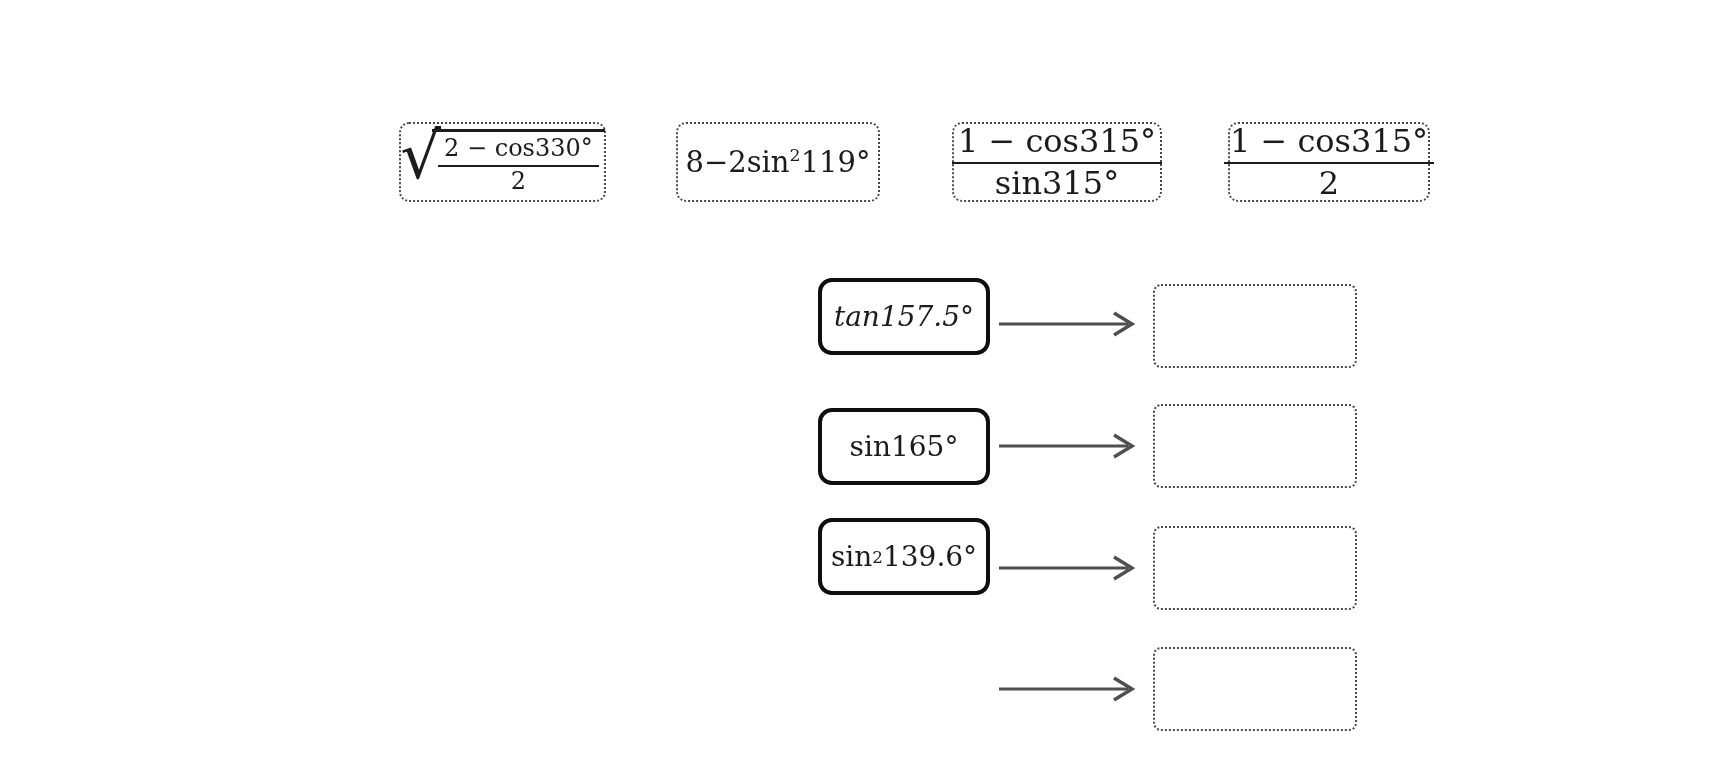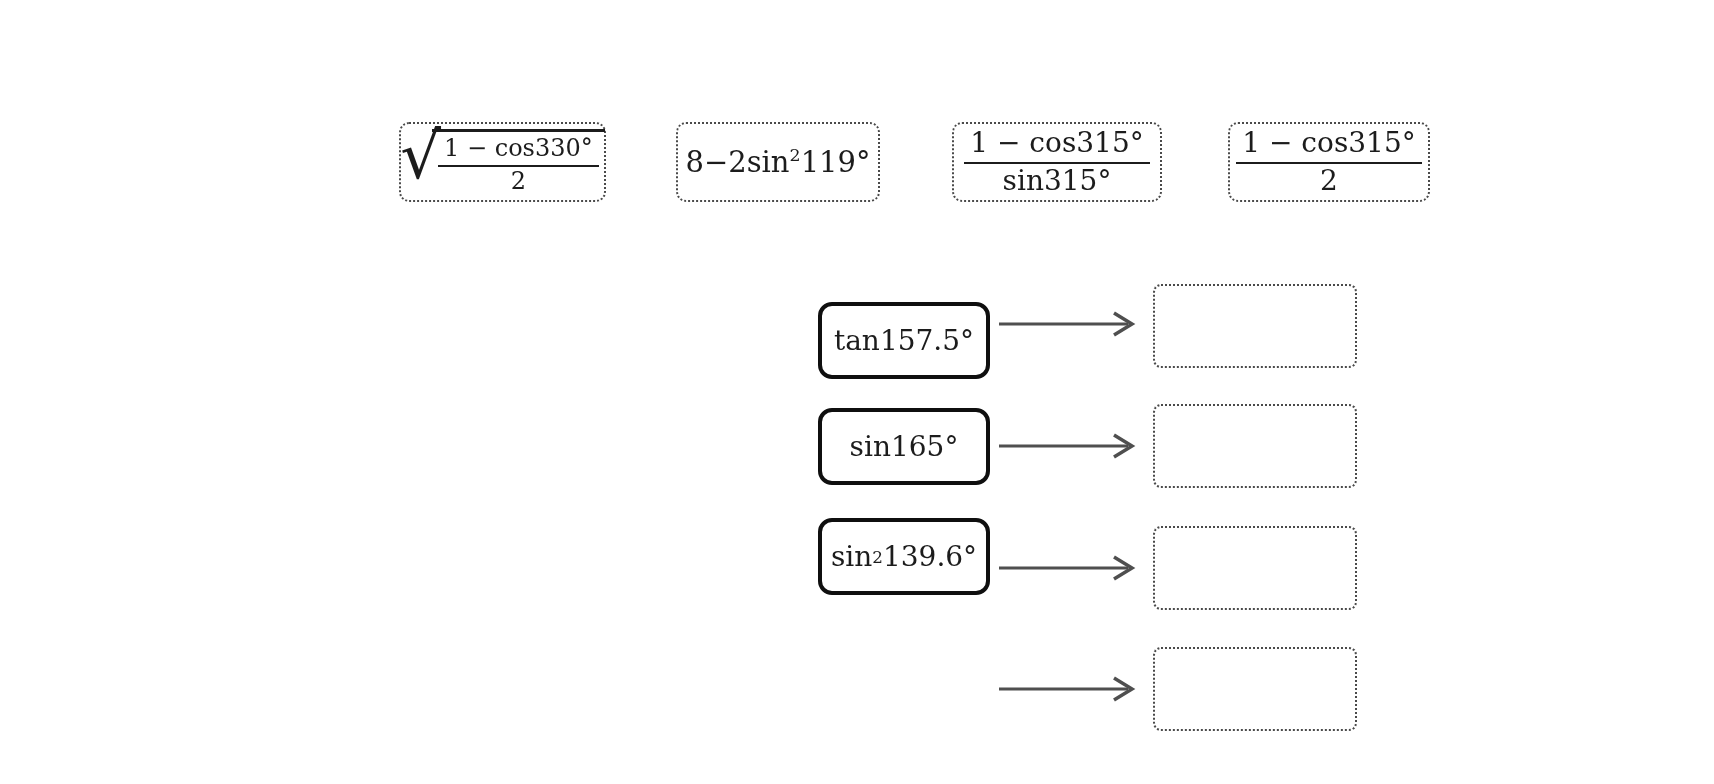--- a/index.html
+++ b/index.html
@@ -13,21 +13,21 @@
   }
 
   
   .tile{
     position:absolute;top:122px;height:80px;box-sizing:border-box;
     border:2px dotted #4a4a4a;border-radius:10px;background:#fff;
     display:flex;align-items:center;justify-content:center;
   }
 
   
-  .frac{display:inline-flex;flex-direction:column;align-items:center;font-size:28px;line-height:1.15;}
+  .frac{display:inline-flex;flex-direction:column;align-items:center;font-size:32px;line-height:1.15;}
   .frac .num{padding:0 6px 2px;border-bottom:2px solid #1c1c1c;white-space:nowrap;}
   .frac .den{padding-top:1px;white-space:nowrap;}
 
   
   .sqrt{display:inline-flex;align-items:flex-start;}
   .radical{font-size:64px;line-height:1;transform:translateY(-5px);}
   .sqrt-body{border-top:3px solid #1c1c1c;margin-left:-9px;padding:3px 6px 0;}
   .sqrt-body .frac{font-size:24px;}
 
   .inline-math{font-size:29px;white-space:nowrap;}
@@ -52,21 +52,21 @@
 <body>
 
 <div class="stage">
 
 
   <div class="tile" style="left:399px;width:207px;">
     <span class="sqrt">
       <span class="radical">√</span>
       <span class="sqrt-body">
         <span class="frac">
-          <span class="num">1 − cos330°</span>
+          <span class="num">2 − cos330°</span>
           <span class="den">2</span>
         </span>
       </span>
     </span>
   </div>
 
   <div class="tile" style="left:676px;width:204px;">
     <span class="inline-math"><span>8−2sin</span><sup>2</sup><span>119°</span></span>
   </div>
 
@@ -77,21 +77,21 @@
     </span>
   </div>
 
   <div class="tile" style="left:1228px;width:202px;">
     <span class="frac">
       <span class="num">1 − cos315°</span>
       <span class="den">2</span>
     </span>
   </div>
 
-  <div class="prompt" style="top:302px;">
+  <div class="prompt" style="top:278px;font-style:italic;">
       <span>tan157.5°</span>
       <sup></sup>
       <span></span>
     </div>
   <div class="arrow" style="top:310px;">
     <svg width="148" height="28" viewBox="0 0 148 28" fill="none" stroke="#4f4f4f" stroke-width="3">
       <line x1="1" y1="14" x2="130" y2="14"></line>
       <polyline points="116,3 134,14 116,25" stroke-width="3.5"></polyline>
     </svg>
   </div>

